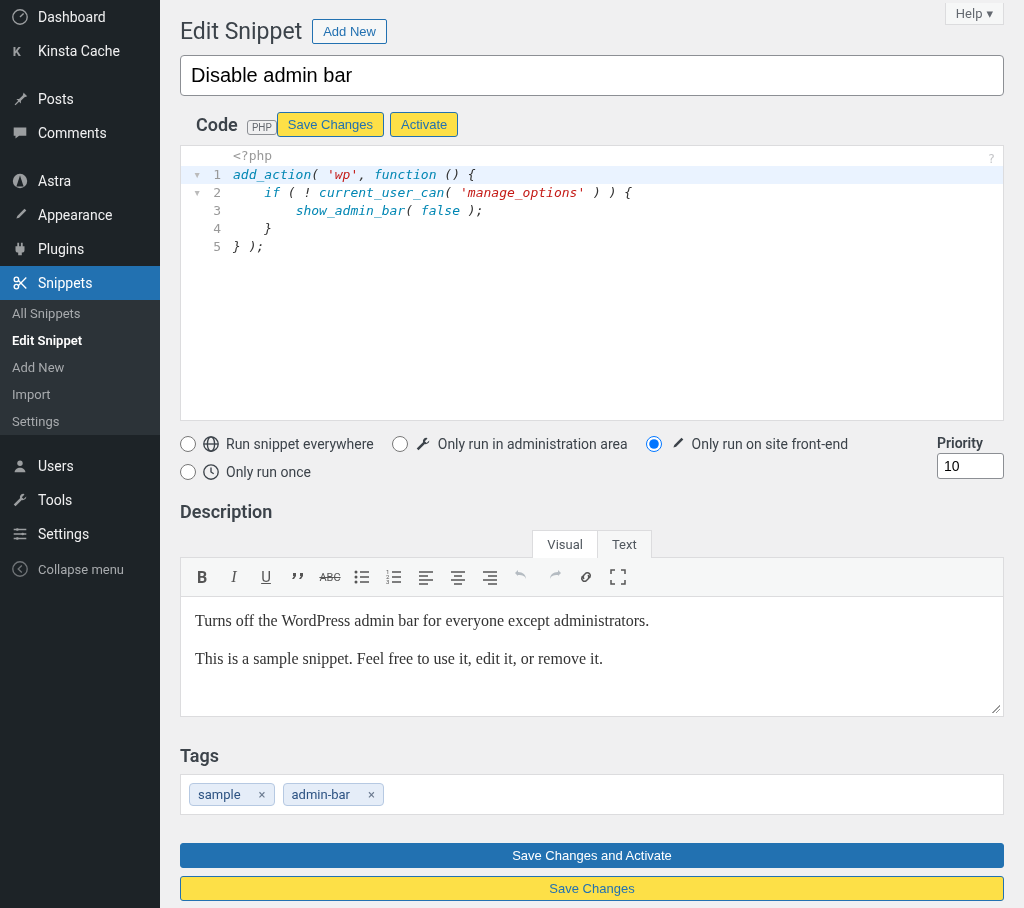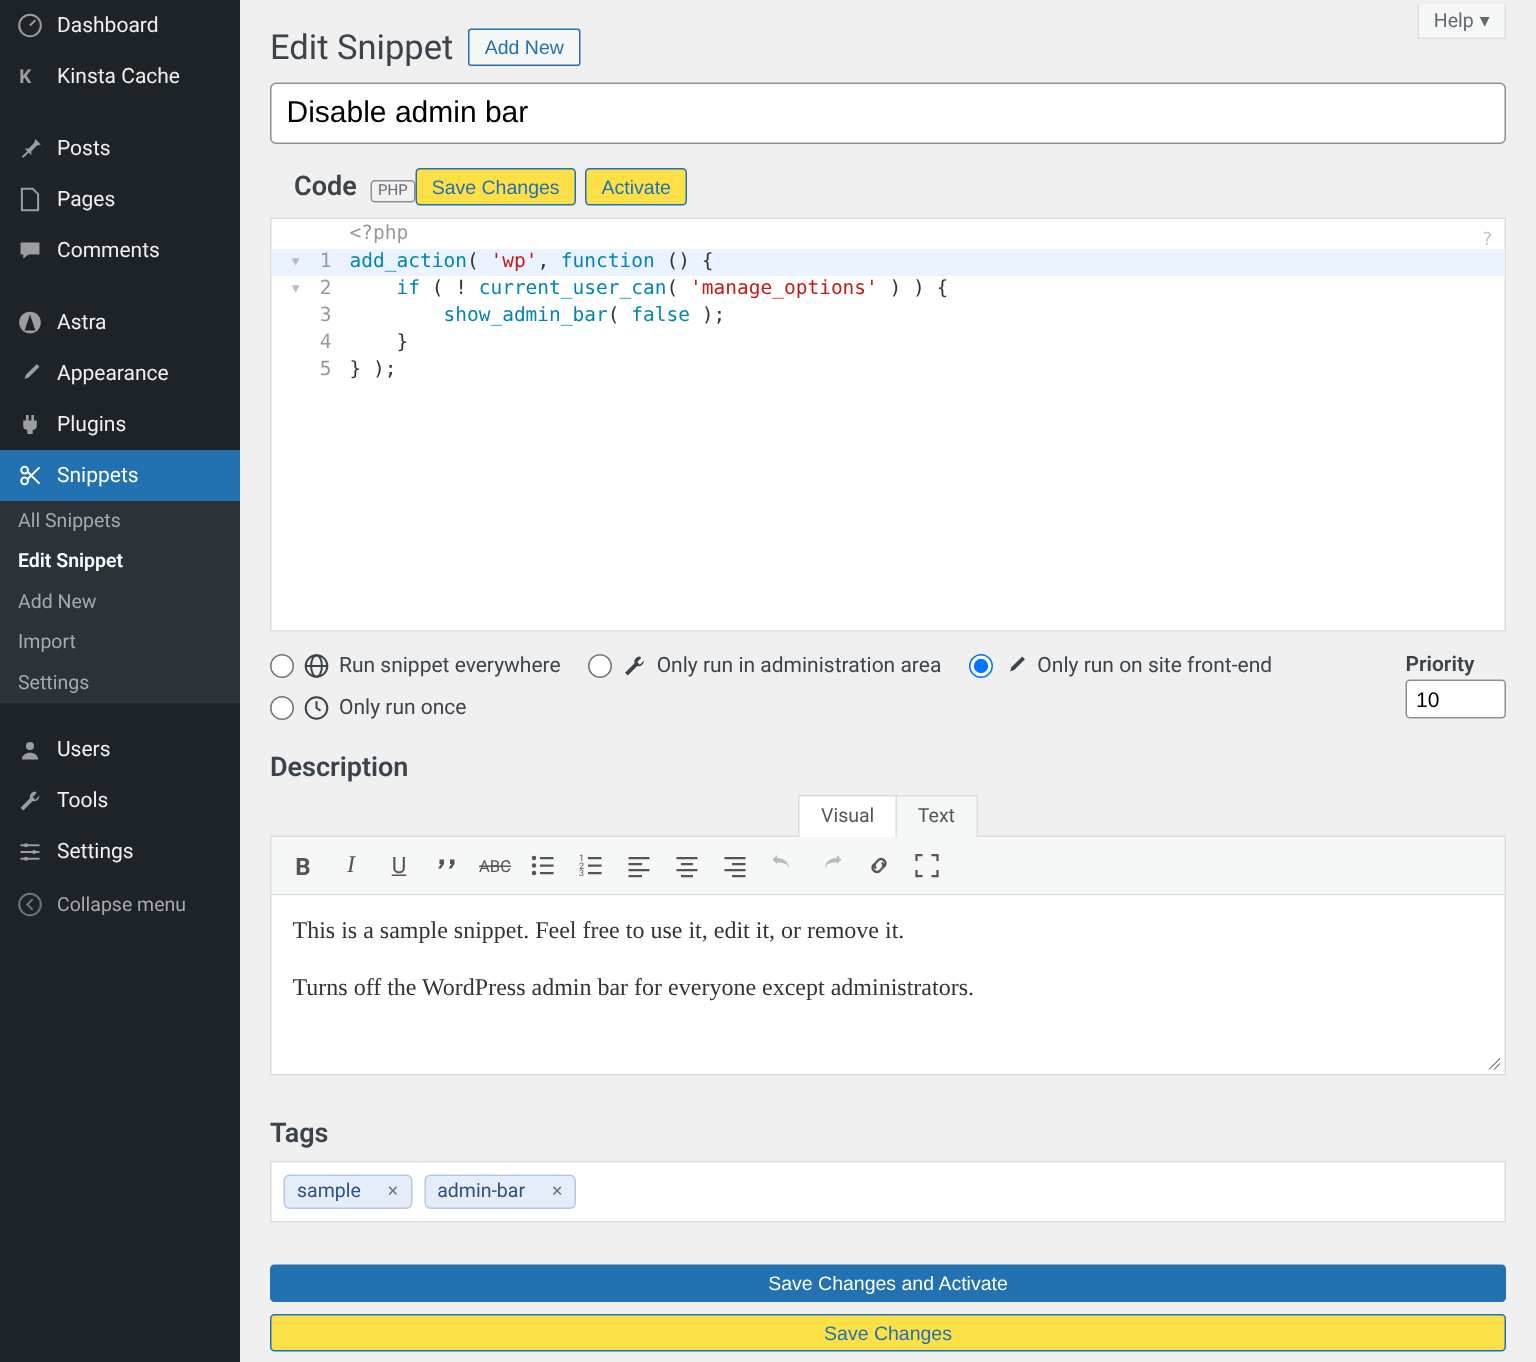--- a/index.html
+++ b/index.html
@@ -167,21 +167,21 @@
 .code-line { display: flex; line-height: 1.4; }
 .gutter {
   width: 48px;
   text-align: right;
   color: #999;
   padding-right: 8px;
   user-select: none;
 }
 .fold { width: 14px; color: #bbb; text-align: center; }
 .line-num { display: inline-block; width: 20px; }
-.code-content { padding-left: 4px; white-space: pre; }
+.code-content { padding-left: 4px; white-space: pre; font-style: italic; }
 .code-line.highlighted { background: #eaf3ff; }
 .code-header {
   color: #999;
   padding-left: 52px;
   line-height: 1.5;
 }
 .t-fn { color: #0086b3; }
 .t-str { color: #c41a16; }
 .t-kw { color: #0086b3; }
 .t-punc { color: #333; }
@@ -336,28 +336,20 @@
       <span>Kinsta Cache</span>
     </div>
     <div style="height:14px"></div>
     <div class="sidebar-item">
       <span class="sidebar-icon">
           <svg viewBox="0 0 20 20">
             <path d="M13 2l5 5-3 1-4 4v3l-2-2-4 4-1-1 4-4-2-2h3l4-4 1-3z"></path>
           </svg>
         </span>
       <span>Posts</span>
-    </div>
-    <div class="sidebar-item">
-      <span class="sidebar-icon">
-          <svg viewBox="0 0 20 20">
-            <path d="M4 2h8l4 4v12H4z" fill="none" stroke="currentColor" stroke-width="1.5"></path>
-          </svg>
-        </span>
-      <span>Pages</span>
     </div>
     <div class="sidebar-item">
       <span class="sidebar-icon">
           <svg viewBox="0 0 20 20">
             <path d="M3 4h14v9H9l-4 3v-3H3z"></path>
           </svg>
         </span>
       <span>Comments</span>
     </div>
     <div style="height:14px"></div>
@@ -612,22 +604,22 @@
               <path d="M8 12a3 3 0 010-4l2-2a3 3 0 014 4l-1 1m-1-3a3 3 0 010 4l-2 2a3 3 0 01-4-4l1-1" fill="none" stroke="currentColor" stroke-width="1.5"></path>
             </svg>
           </div>
         <div class="tool-btn">
             <svg viewBox="0 0 20 20">
               <path d="M3 7V3h4M17 7V3h-4M3 13v4h4M17 13v4h-4" fill="none" stroke="currentColor" stroke-width="1.5"></path>
             </svg>
           </div>
       </div>
       <div class="wys-content">
+        <p>Turns off the WordPress admin bar for everyone except administrators.</p>
         <p>This is a sample snippet. Feel free to use it, edit it, or remove it.</p>
-        <p>Turns off the WordPress admin bar for everyone except administrators.</p>
         <span class="wys-resize"></span>
       </div>
     </div>
 
     <div style="margin-top:28px">
       <div class="section-title">Tags</div>
       <div class="tags-box">
         <span class="tag-chip">
           <span>sample</span>
           <span class="tag-x">×</span>

